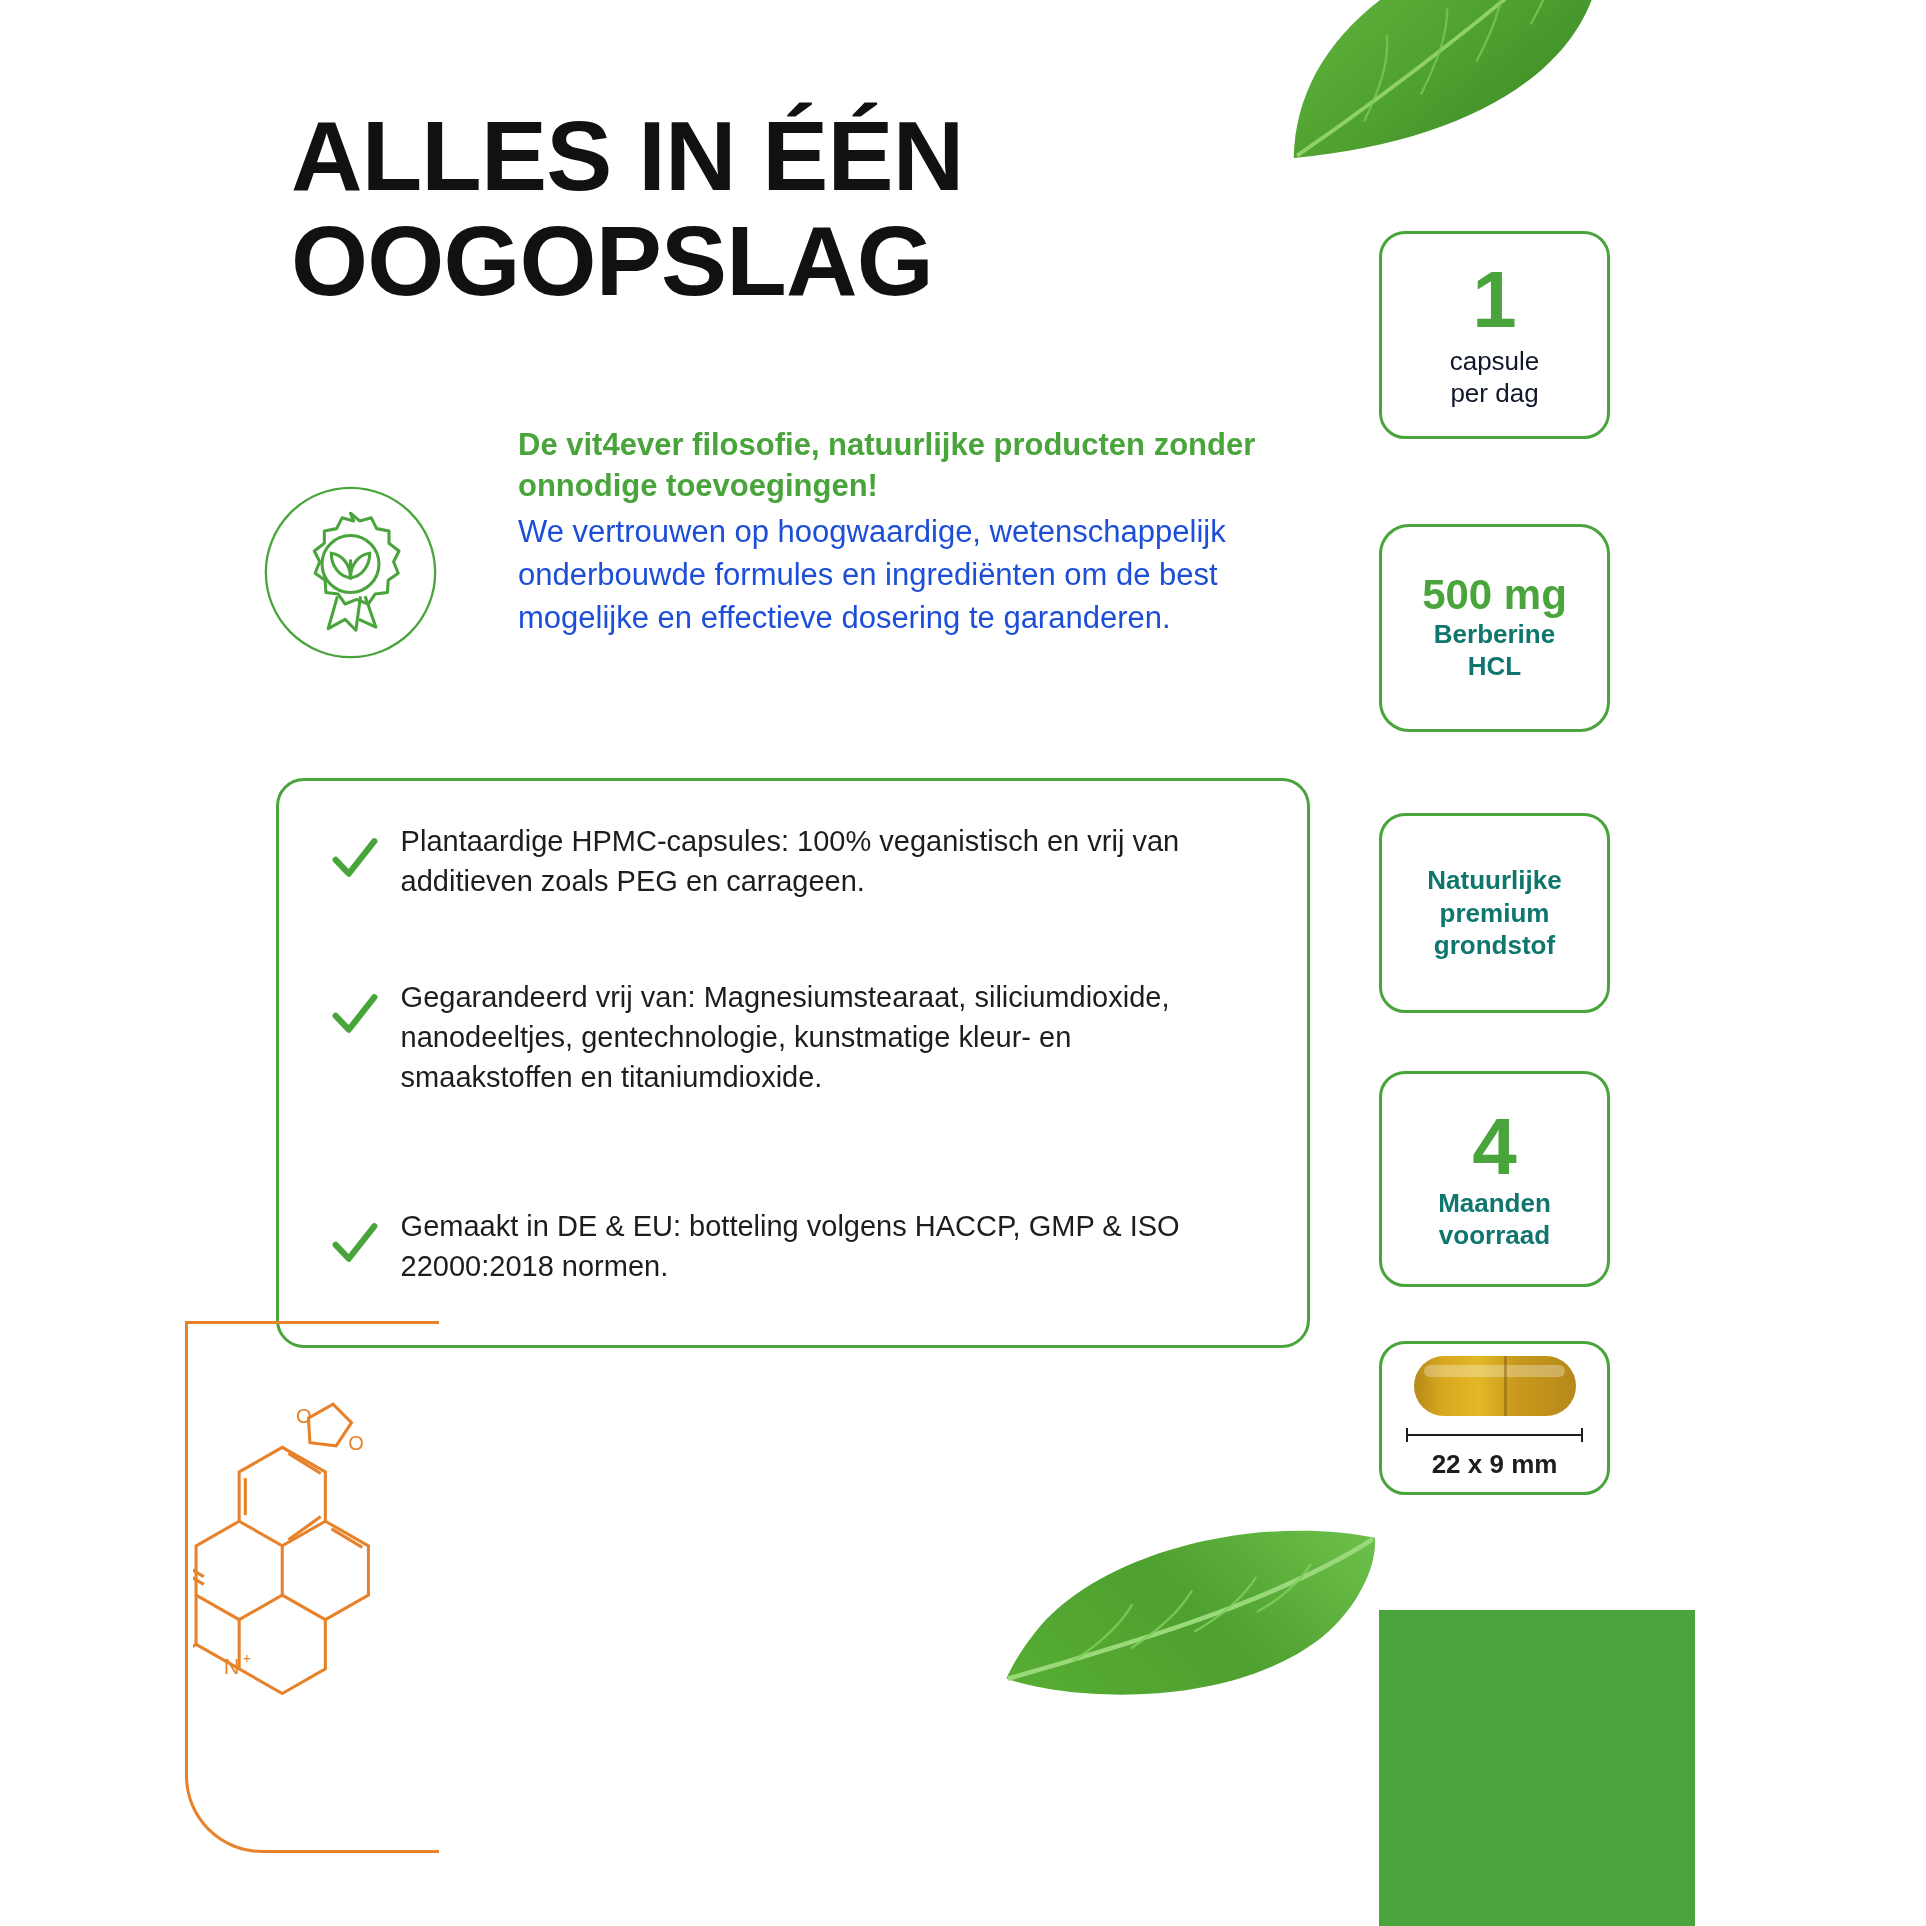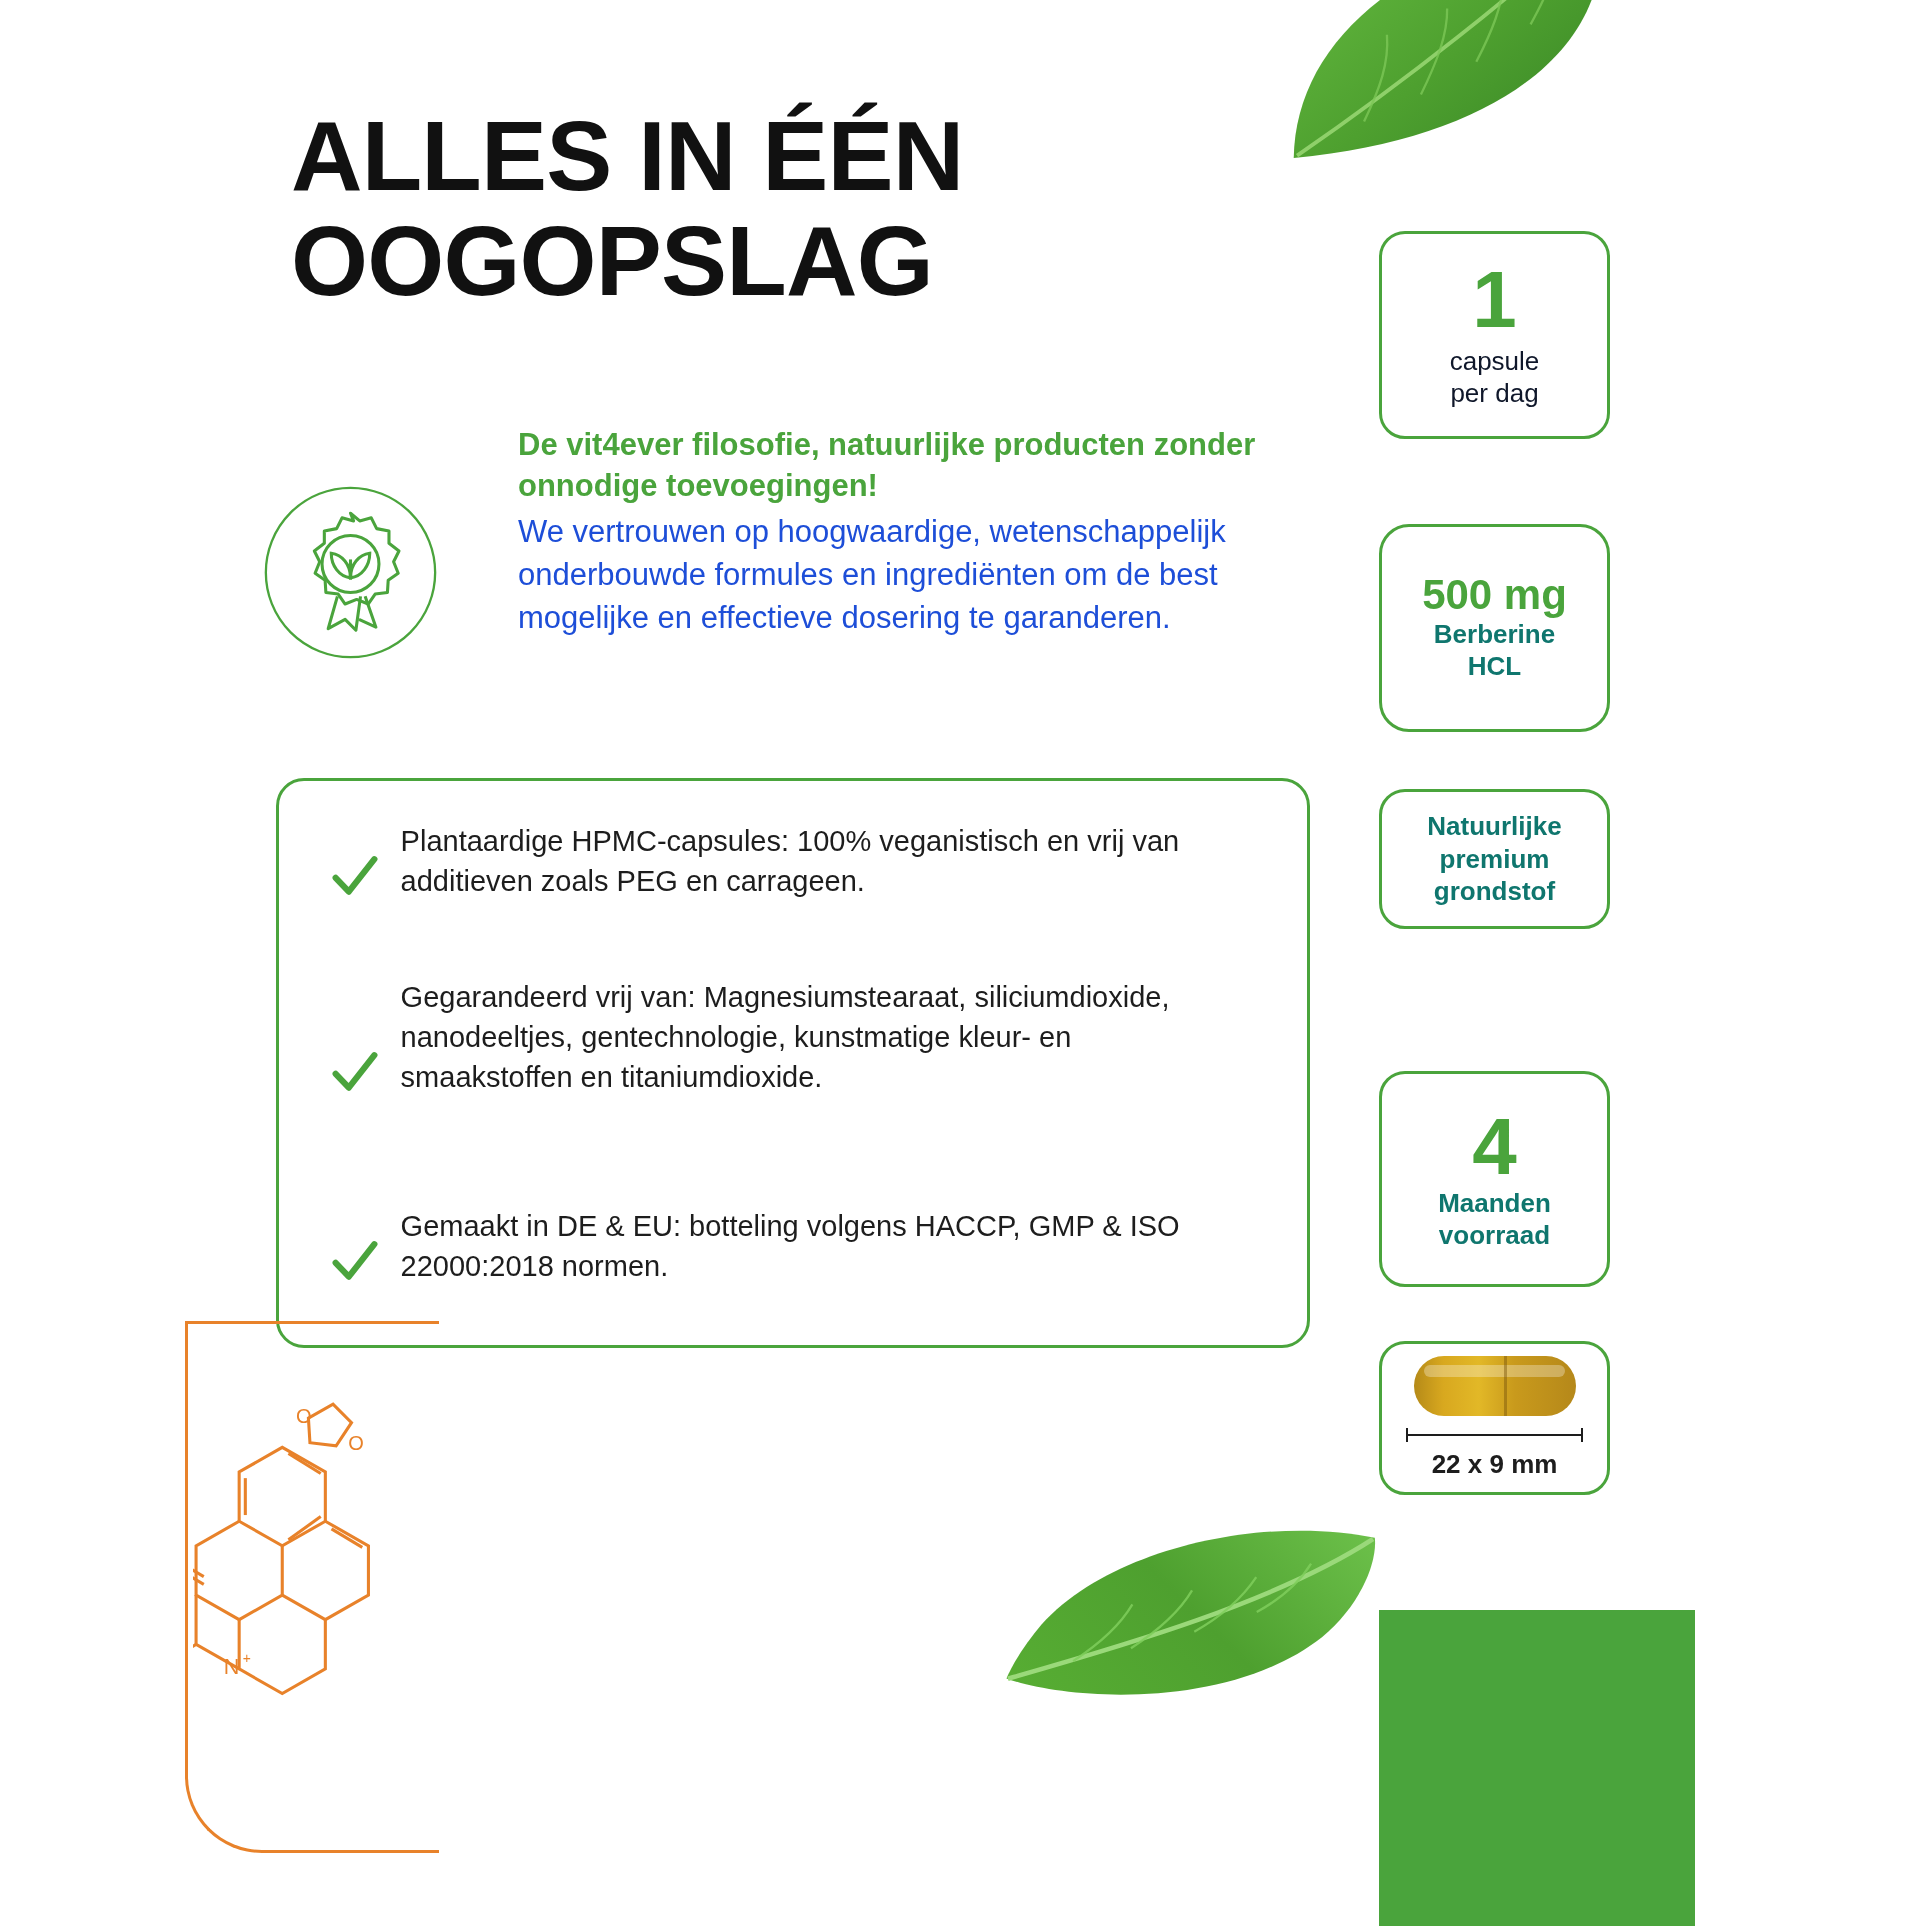--- a/index.html
+++ b/index.html
@@ -93,21 +93,21 @@
     top: 778px;
     width: 1034px;
     height: 570px;
     border: 3.1px solid #4aa43c;
     border-radius: 28px;
     box-sizing: border-box;
   }
   .check-item {
     position: absolute;
     display: flex;
-    align-items: flex-end;
+    align-items: flex-start;
     gap: 21.6px;
   }
   .check-item .tick {
     flex: 0 0 auto;
     width: 48px;
     height: 48px;
     margin-top: 14px;
   }
   .check-item .txt {
     font-size: 29px;
@@ -174,21 +174,21 @@
     margin-top: 6.2px;
   }
   .badge .sub-b {
     font-size: 26px;
     line-height: 1.25;
     color: #0f766e;
     font-weight: bold;
   }
   #badge0 { top: 231px;  height: 208px; }
   #badge1 { top: 524px;  height: 208px; border-radius: 30px; }
-  #badge2 { top: 789px; height: 140px; }
+  #badge2 { top: 813px; height: 200px; }
   #badge3 { top: 1071px; height: 216px; }
   #badge4 { top: 1341px; height: 154px; }
 
   .capsule-wrap {
     display:flex;
     flex-direction:column;
     align-items:center;
     justify-content:center;
   }
   .capsule {

